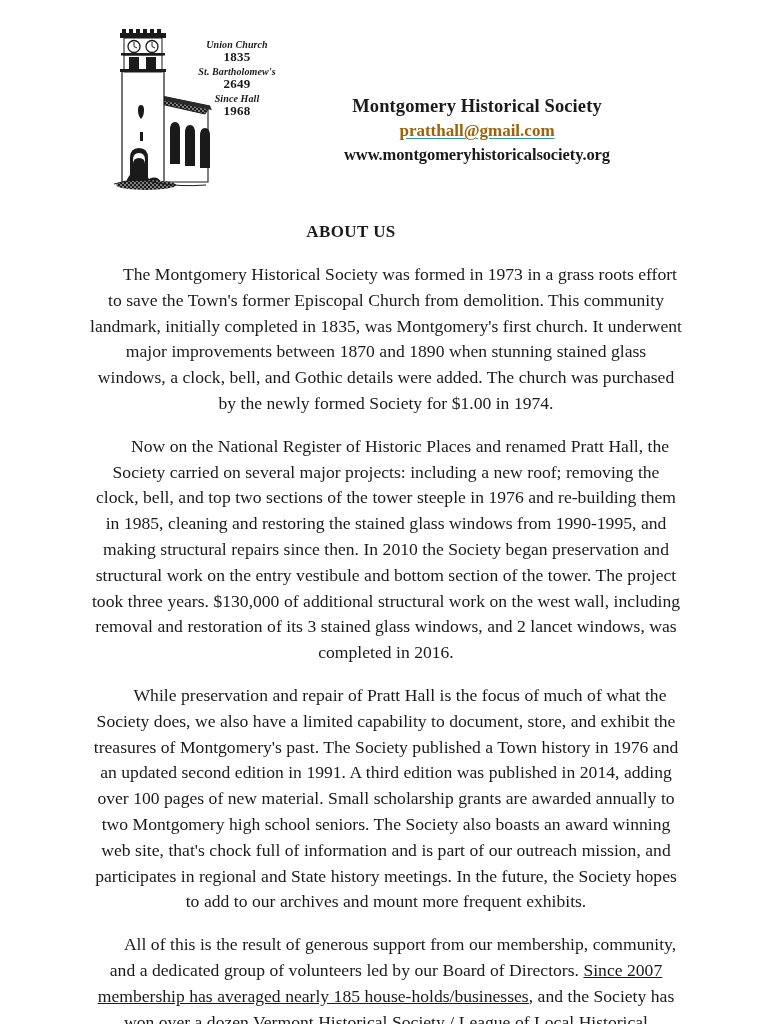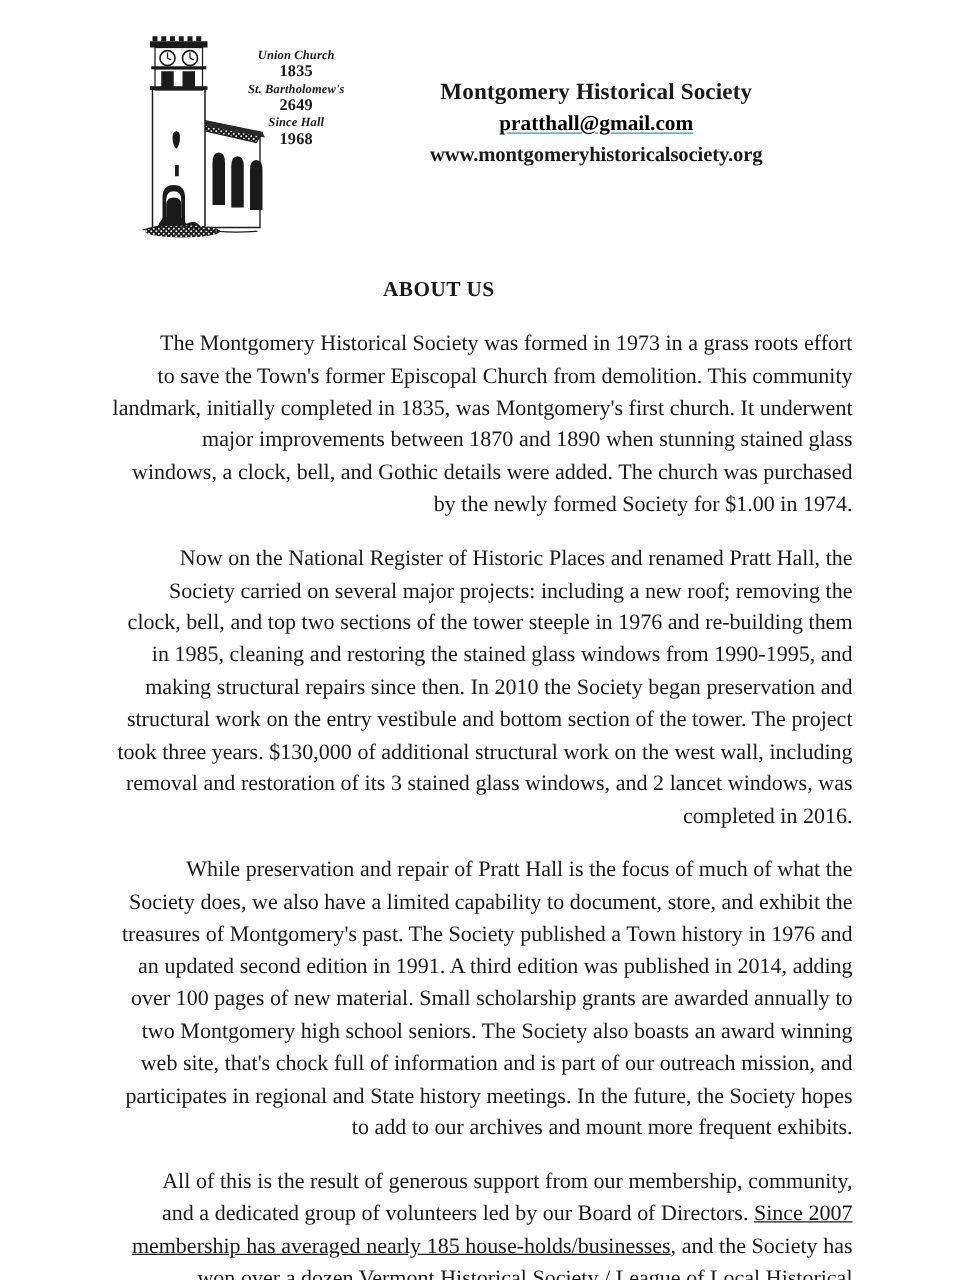--- a/index.html
+++ b/index.html
@@ -54,36 +54,36 @@
     font-weight: bold;
     font-size: 13px;
     line-height: 10px;
     letter-spacing: 0.2px;
     margin-bottom: 3px;
   }
 
   .org-block {
     position: absolute;
     left: 262px;
-    top: 38px;
+    top: 70px;
     width: 430px;
     text-align: center;
   }
   .org-line {
     font-weight: bold;
     font-size: 18.5px;
     line-height: 25px;
     letter-spacing: 0.1px;
     white-space: nowrap;
   }
   .org-email {
     font-weight: bold;
     font-size: 17px;
     line-height: 24px;
-    color: #000000;
+    color: #a16207;
     text-decoration: underline;
     text-decoration-color: #339999;
     text-underline-offset: 2px;
     display: inline-block;
   }
   .org-email-wrap { line-height: 24px; }
   .org-web {
     font-weight: bold;
     font-size: 16.5px;
     line-height: 24px;
@@ -107,21 +107,21 @@
     position: absolute;
     left: 90px;
     top: 262px;
     width: 592px;
   }
   .para {
     font-size: 17.6px;
     line-height: 25.8px;
     text-indent: 28px;
     margin: 0 0 17px 0;
-    text-align: right;
+    text-align: center;
     word-spacing: 0.1px;
   }
   .para:last-child { margin-bottom: 0; }
   .underline-span {
     text-decoration: underline;
     text-underline-offset: 1px;
   }
 </style>
 </head>
 <body>

